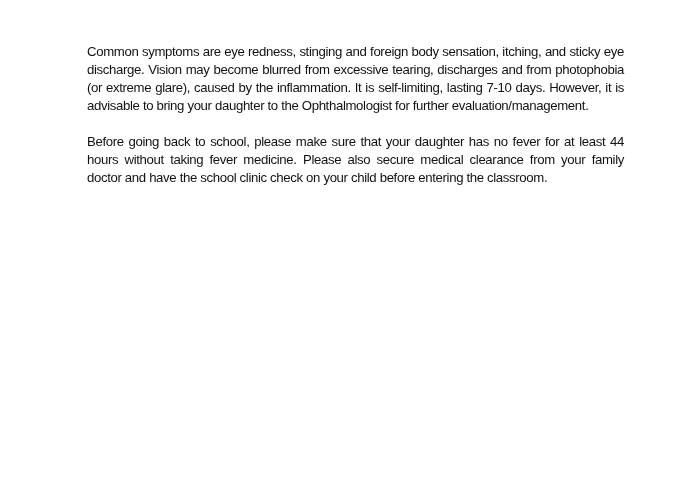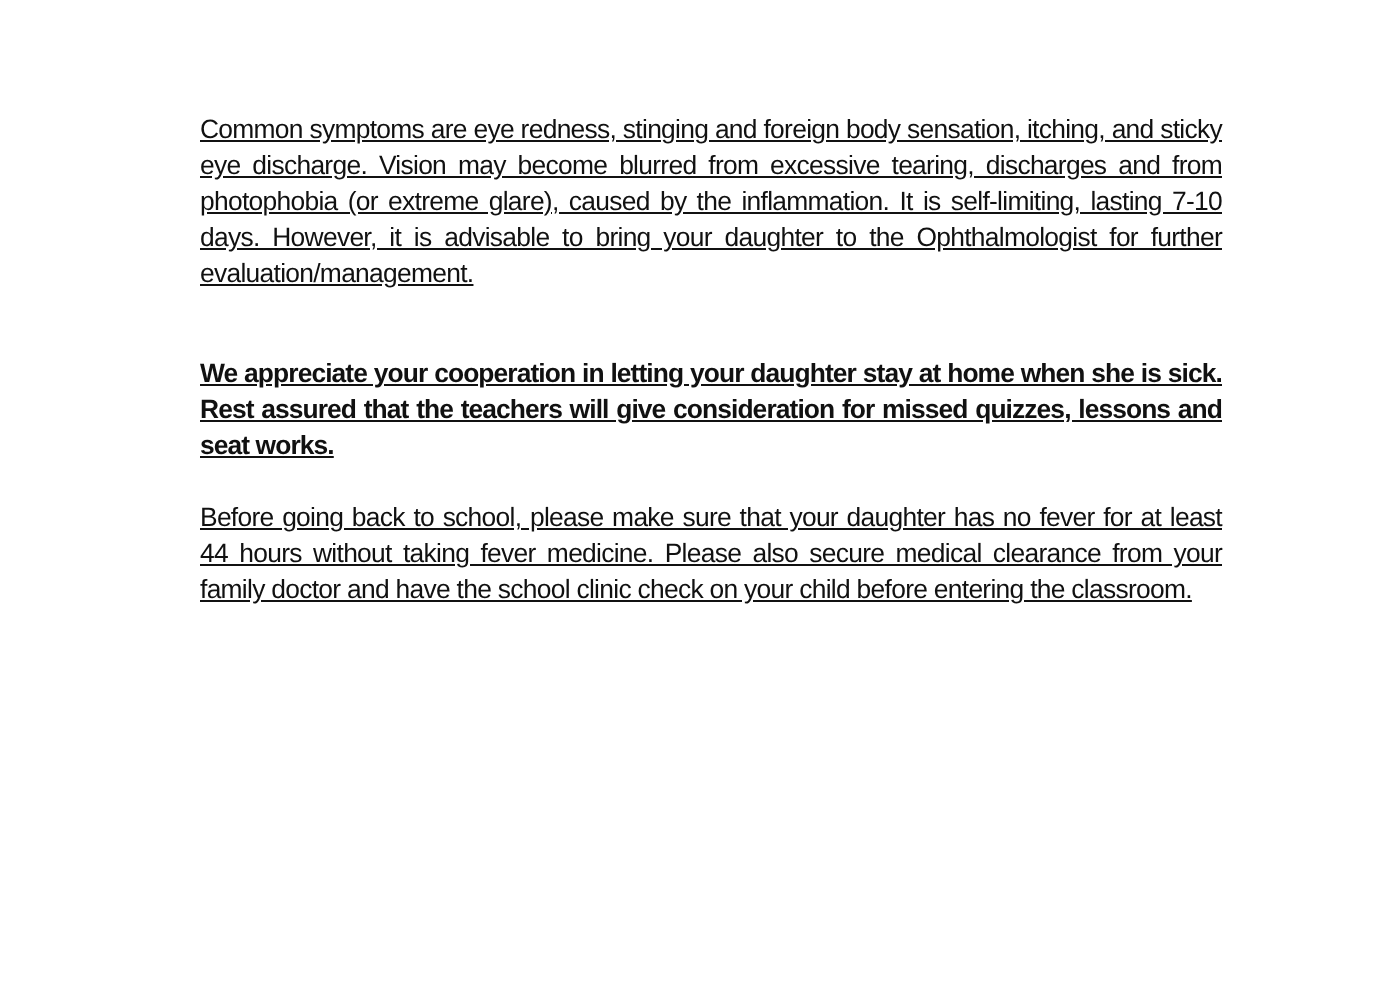--- a/index.html
+++ b/index.html
@@ -1,25 +1,24 @@
 <!DOCTYPE html>
 <html><head>
 <meta charset="utf-8">
 <style>
   html, body { margin: 0; padding: 0; background: #ffffff; }
   body { width: 700px; height: 496px; overflow: hidden; position: relative;
          font-family: "Liberation Sans", sans-serif; color: #111; }
   .page { position: absolute; left: 83px; top: 39px; width: 545px; }
-  .para { margin: 17px; font-size: 13.2px; line-height: 18px; text-align: justify;
-          text-align-last: left; letter-spacing: -0.35px; word-spacing: 0px; text-decoration: underline; }
+  .para { margin: 4px; font-size: 13.2px; line-height: 18px; text-align: justify;
+          text-align-last: left; letter-spacing: -0.35px; word-spacing: 0px; }
   .p1 { }
   .p2 { margin-top: 32px; font-weight: bold; letter-spacing: -0.45px; }
   .p3 { margin-top: 18px; }
   .p4 { margin-top: 16px; }
 </style>
 </head>
 <body>
 
 <div class="page">
   <p class="para p1">Common symptoms are eye redness, stinging and foreign body sensation, itching, and sticky eye discharge. Vision may become blurred from excessive tearing, discharges and from photophobia (or extreme glare), caused by the inflammation. It is self-limiting, lasting 7-10 days. However, it is advisable to bring your daughter to the Ophthalmologist for further evaluation/management.</p>
-  <p class="para p2">We appreciate your cooperation in letting your daughter stay at home when she is sick. Rest assured that the teachers will give consideration for missed quizzes, lessons and seat works.</p>
   <p class="para p3">Before going back to school, please make sure that your daughter has no fever for at least 44 hours without taking fever medicine. Please also secure medical clearance from your family doctor and have the school clinic check on your child before entering the classroom.</p>
 </div>
 
 </body></html>

